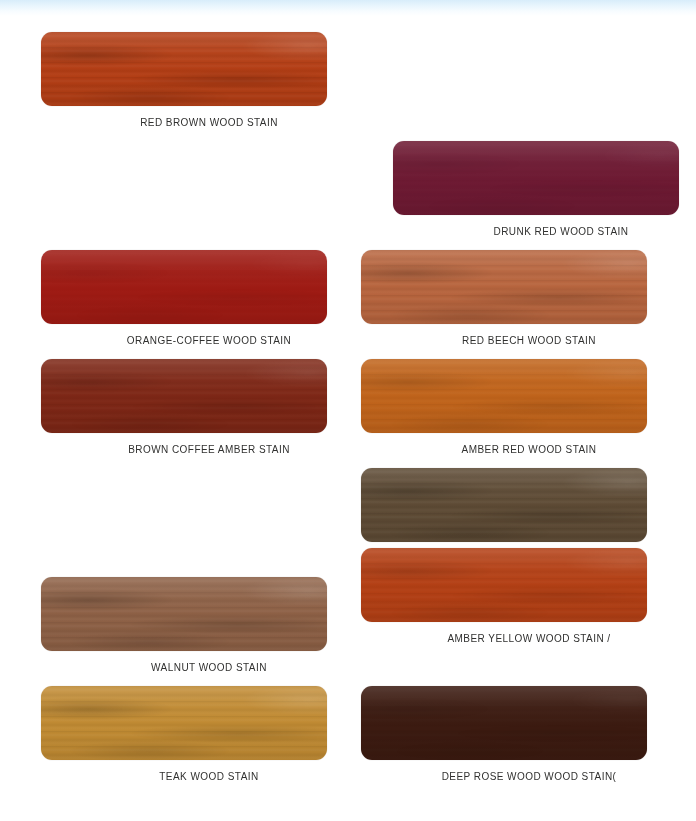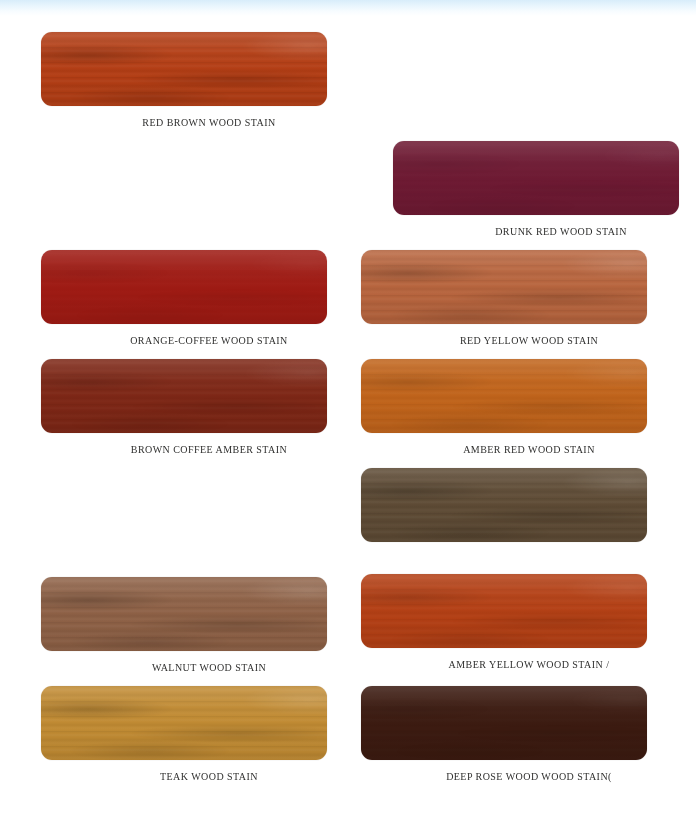--- a/index.html
+++ b/index.html
@@ -29,21 +29,20 @@
   #chart {
     position: absolute;
     left: 0; top: 0;
     width: 696px;
     height: 821px;
   }
 
   .swatch-cell {
     position: absolute;
     width: 336px;
-    font-family: Liberation Serif, serif;
   }
   .col-left  { left: 41px;  }
   .col-right { left: 361px; }
 
   
   .swatch {
     position: relative;
     width: 286px;
     height: 74px;
     border-radius: 11px;
@@ -141,21 +140,21 @@
       </div>
       <div class="swatch-label">ORANGE-COFFEE WOOD STAIN</div>
     </div>
     <div class="swatch-cell col-right" style="top: 250px;">
       <div class="swatch figured">
         <div class="base" style="background: rgb(183, 100, 61);"></div>
         <div class="figure"></div>
         <div class="grain"></div>
         <div class="sheen"></div>
       </div>
-      <div class="swatch-label">RED  YELLOW WOOD STAIN</div>
+      <div class="swatch-label">RED  BEECH WOOD STAIN</div>
     </div>
     <div class="swatch-cell col-left" style="top: 359px;">
       <div class="swatch">
         <div class="base" style="background: rgb(125, 38, 21);"></div>
         <div class="figure"></div>
         <div class="grain"></div>
         <div class="sheen"></div>
       </div>
       <div class="swatch-label">BROWN  COFFEE AMBER STAIN</div>
     </div>
@@ -178,21 +177,21 @@
     </div>
     <div class="swatch-cell col-left" style="top: 577px;">
       <div class="swatch figured">
         <div class="base" style="background: rgb(141, 96, 69);"></div>
         <div class="figure"></div>
         <div class="grain"></div>
         <div class="sheen"></div>
       </div>
       <div class="swatch-label">WALNUT  WOOD STAIN</div>
     </div>
-    <div class="swatch-cell col-right" style="top: 574px;">
+    <div class="swatch-cell col-right" style="top: 548px;">
       <div class="swatch">
         <div class="base" style="background: rgb(179, 63, 20);"></div>
         <div class="figure"></div>
         <div class="grain"></div>
         <div class="sheen"></div>
       </div>
       <div class="swatch-label">AMBER YELLOW  WOOD STAIN /</div>
     </div>
     <div class="swatch-cell col-left" style="top: 686px;">
       <div class="swatch figured">

